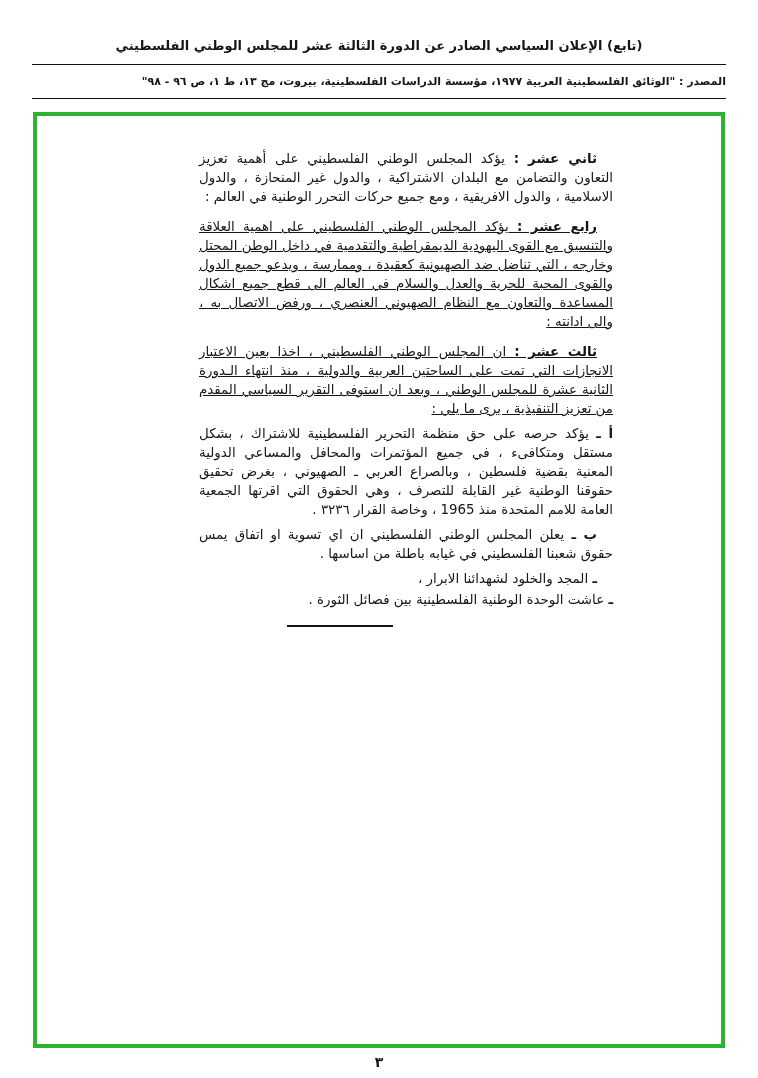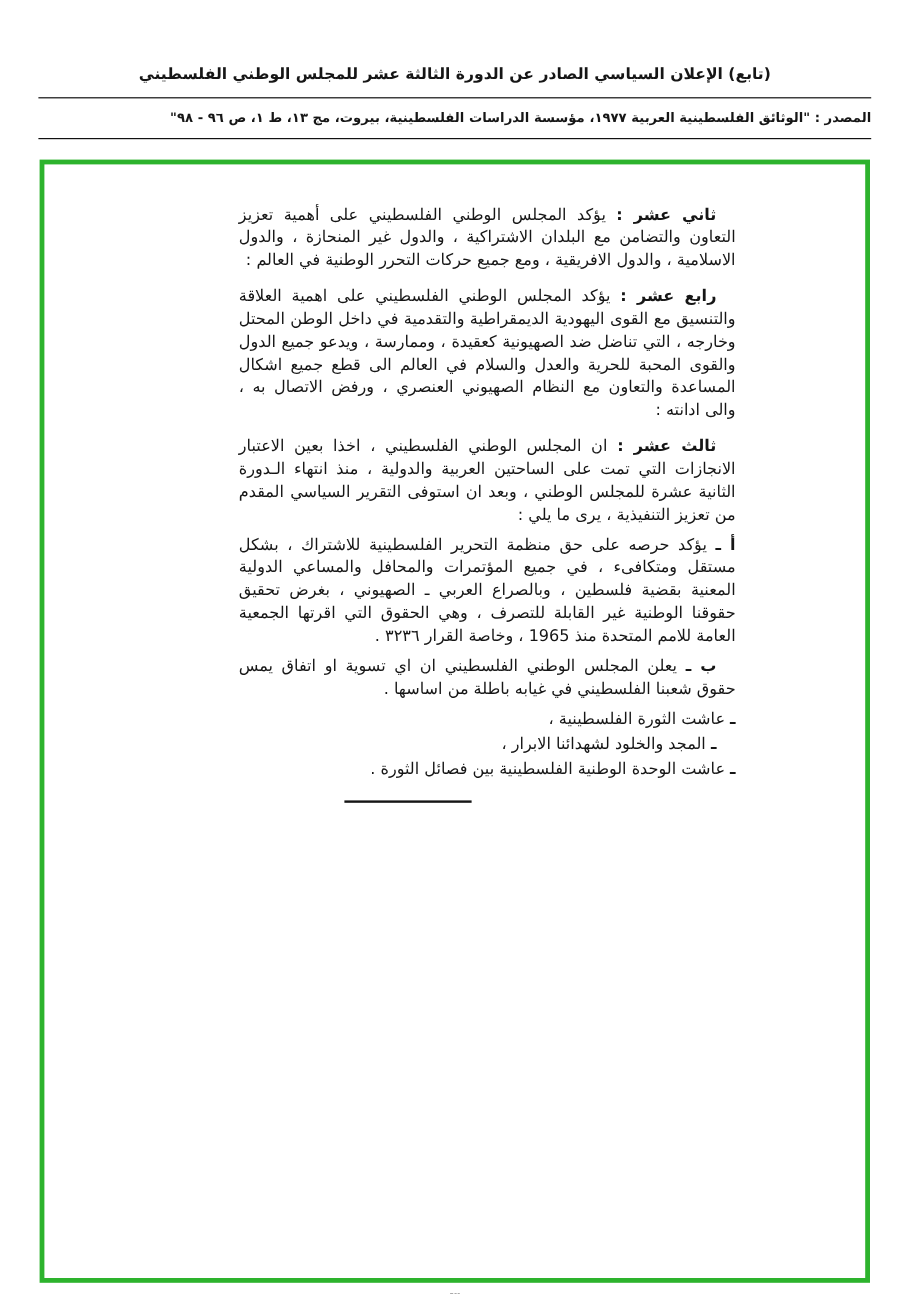--- a/index.html
+++ b/index.html
@@ -16,21 +16,21 @@
   .page {
     position: relative;
     width: 758px;
     height: 1078px;
     background: #ffffff;
   }
   
   .header {
     padding-top: 36px;
     width: 694px;
-    margin: 17px auto;
+    margin: 0 auto;
     direction: rtl;
   }
   .header .title {
     text-align: center;
     font-weight: bold;
     font-size: 13px;
     line-height: 20px;
     letter-spacing: 0;
   }
   .rule {
@@ -60,21 +60,21 @@
     margin: 33px 108px 0 auto;
     font-size: 13.4px;
     line-height: 19px;
     text-align: justify;
     text-justify: inter-word;
   }
   .text-column p {
     margin: 0 0 6px 0;
   }
   .text-column p.indent { text-indent: 16px; }
-  .text-column p.gap-top { margin-top: 11px; }
+  .text-column p.gap-top { margin-top: 11px; text-decoration: underline; }
   .text-column p.tight { margin-bottom: 2px; }
   .lead { font-weight: bold; margin-top: 16px; }
   .footnote-rule {
     margin: 16px auto 0 0;
     margin-left: 88px;
     margin-right: auto;
     width: 106px;
     height: 2px;
     background: #151515;
   }
@@ -105,21 +105,20 @@
 
 
       <p class="indent gap-top"><span class="lead">رابع عشر :</span> <span>يؤكد المجلس الوطني الفلسطيني على اهمية العلاقة والتنسيق مع القوى اليهودية الديمقراطية والتقدمية في داخل الوطن المحتل وخارجه ، التي تناضل ضد الصهيونية كعقيدة ، وممارسة ، ويدعو جميع الدول والقوى المحبة للحرية والعدل والسلام في العالم الى قطع جميع اشكال المساعدة والتعاون مع النظام الصهيوني العنصري ، ورفض الاتصال به ، والى ادانته :</span></p>
 
       <p class="indent gap-top"><span class="lead">ثالث عشر :</span> <span>ان المجلس الوطني الفلسطيني ، اخذا بعين الاعتبار الانجازات التي تمت على الساحتين العربية والدولية ، منذ انتهاء الـدورة الثانية عشرة للمجلس الوطني ، وبعد ان استوفى التقرير السياسي المقدم من تعزيز التنفيذية ، يرى ما يلي :</span></p>
 
       <p><span class="lead">أ ـ</span> <span>يؤكد حرصه على حق منظمة التحرير الفلسطينية للاشتراك ، بشكل مستقل ومتكافىء ، في جميع المؤتمرات والمحافل والمساعي الدولية المعنية بقضية فلسطين ، وبالصراع العربي ـ الصهيوني ، بغرض تحقيق حقوقنا الوطنية غير القابلة للتصرف ، وهي الحقوق التي اقرتها الجمعية العامة للامم المتحدة منذ 1965 ، وخاصة القرار ٣٢٣٦ .</span></p>
 
       <p class="indent"><span class="lead">ب ـ</span> <span>يعلن المجلس الوطني الفلسطيني ان اي تسوية او اتفاق يمس حقوق شعبنا الفلسطيني في غيابه باطلة من اساسها .</span></p>
 
-      <p class="tight"><span class="lead">ـ</span> <span>عاشت الثورة الفلسطينية ،</span></p>
 
       <p class="tight indent"><span class="lead">ـ</span> <span>المجد والخلود لشهدائنا الابرار ،</span></p>
 
       <p class="tight"><span class="lead">ـ</span> <span>عاشت الوحدة الوطنية الفلسطينية بين فصائل الثورة .</span></p>
 
       <p class="tight"><span></span></p>
 
       <div class="footnote-rule"></div>
 
     </div>

